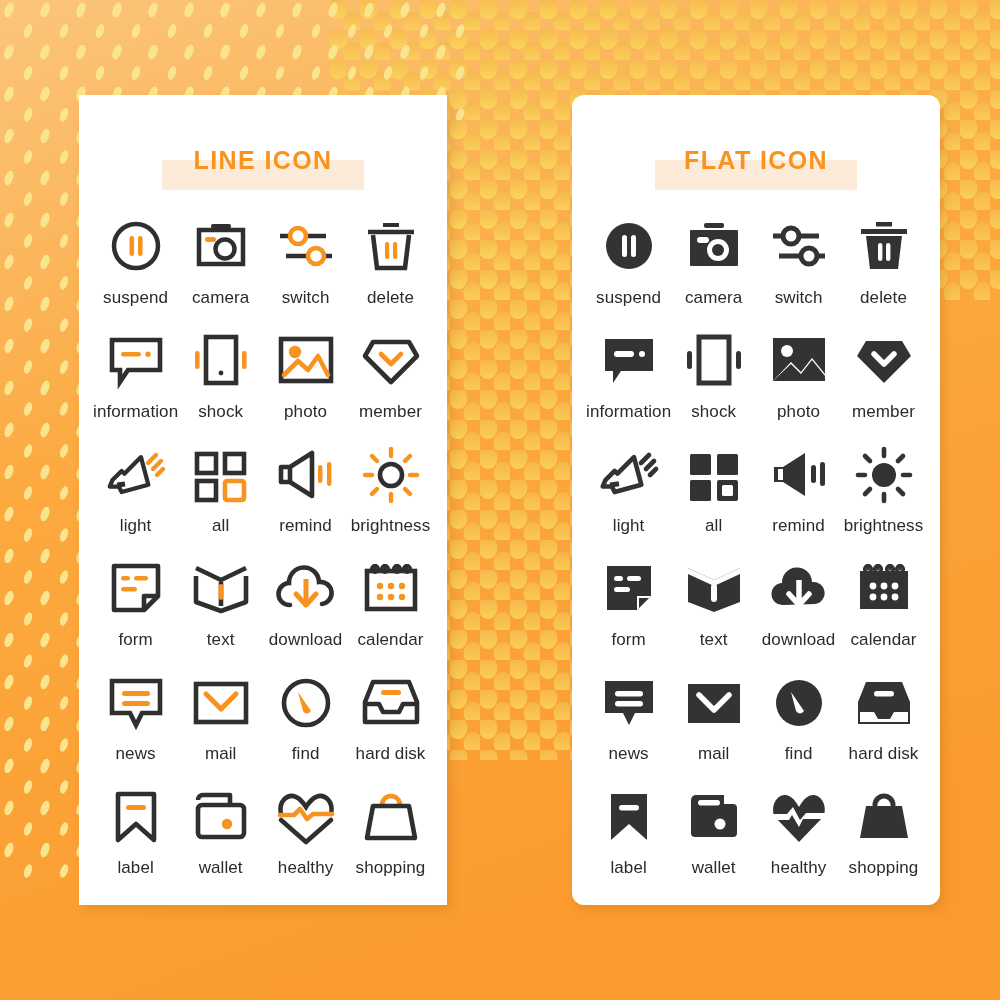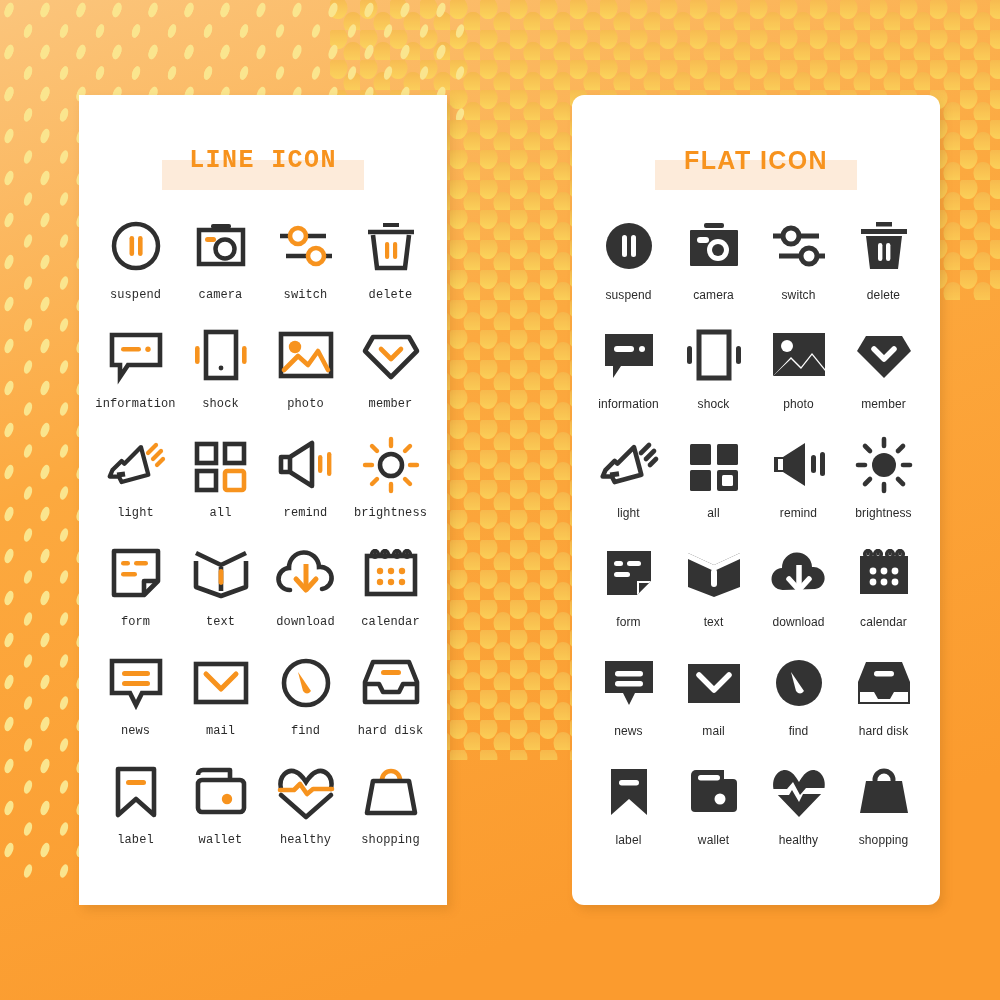--- a/index.html
+++ b/index.html
@@ -10,21 +10,21 @@
     position:relative;
   }
   
   #bg{position:absolute;inset:0;}
   
   .panel{
     position:absolute;top:95px;width:368px;height:810px;
     background:#ffffff;
     box-shadow:4px 5px 10px rgba(140,80,10,.18);
   }
-  #panel-line{left:79px;font-family:Liberation Mono, monospace;}
+  #panel-line{left:79px;}
   #panel-flat{left:572px;border-radius:12px;}
 
   .title-wrap{position:relative;height:60px;margin-top:47px;}
   .title-band{
     position:absolute;left:50%;transform:translateX(-50%);
     top:18px;width:202px;height:30px;background:#FDEBDA;
   }
   .title-text{
     position:absolute;left:50%;top:4px;transform:translateX(-50%);
     font-size:25px;font-weight:bold;letter-spacing:1.4px;
@@ -34,21 +34,21 @@
   .grid{
     margin-top:14px;
     display:grid;
     grid-template-columns:repeat(4,1fr);
     row-gap:24px;
     padding:0 14px;
   }
   .cell{display:flex;flex-direction:column;align-items:center;}
   .ico{width:64px;height:64px;display:block;}
   .lbl{
-    margin-top:9px;font-size:12px;color:#2b2b2b;
+    margin-top:9px;font-size:17px;color:#2b2b2b;
     text-align:center;line-height:1;letter-spacing:.1px;
   }
 </style>
 </head>
 <body>
 
 <svg id="bg" viewBox="0 0 1000 1000" preserveAspectRatio="none">
   <defs>
     <linearGradient id="gmain" x1="0" y1="0" x2="0.35" y2="1">
       <stop offset="0" stop-color="#FBC57C"></stop>

